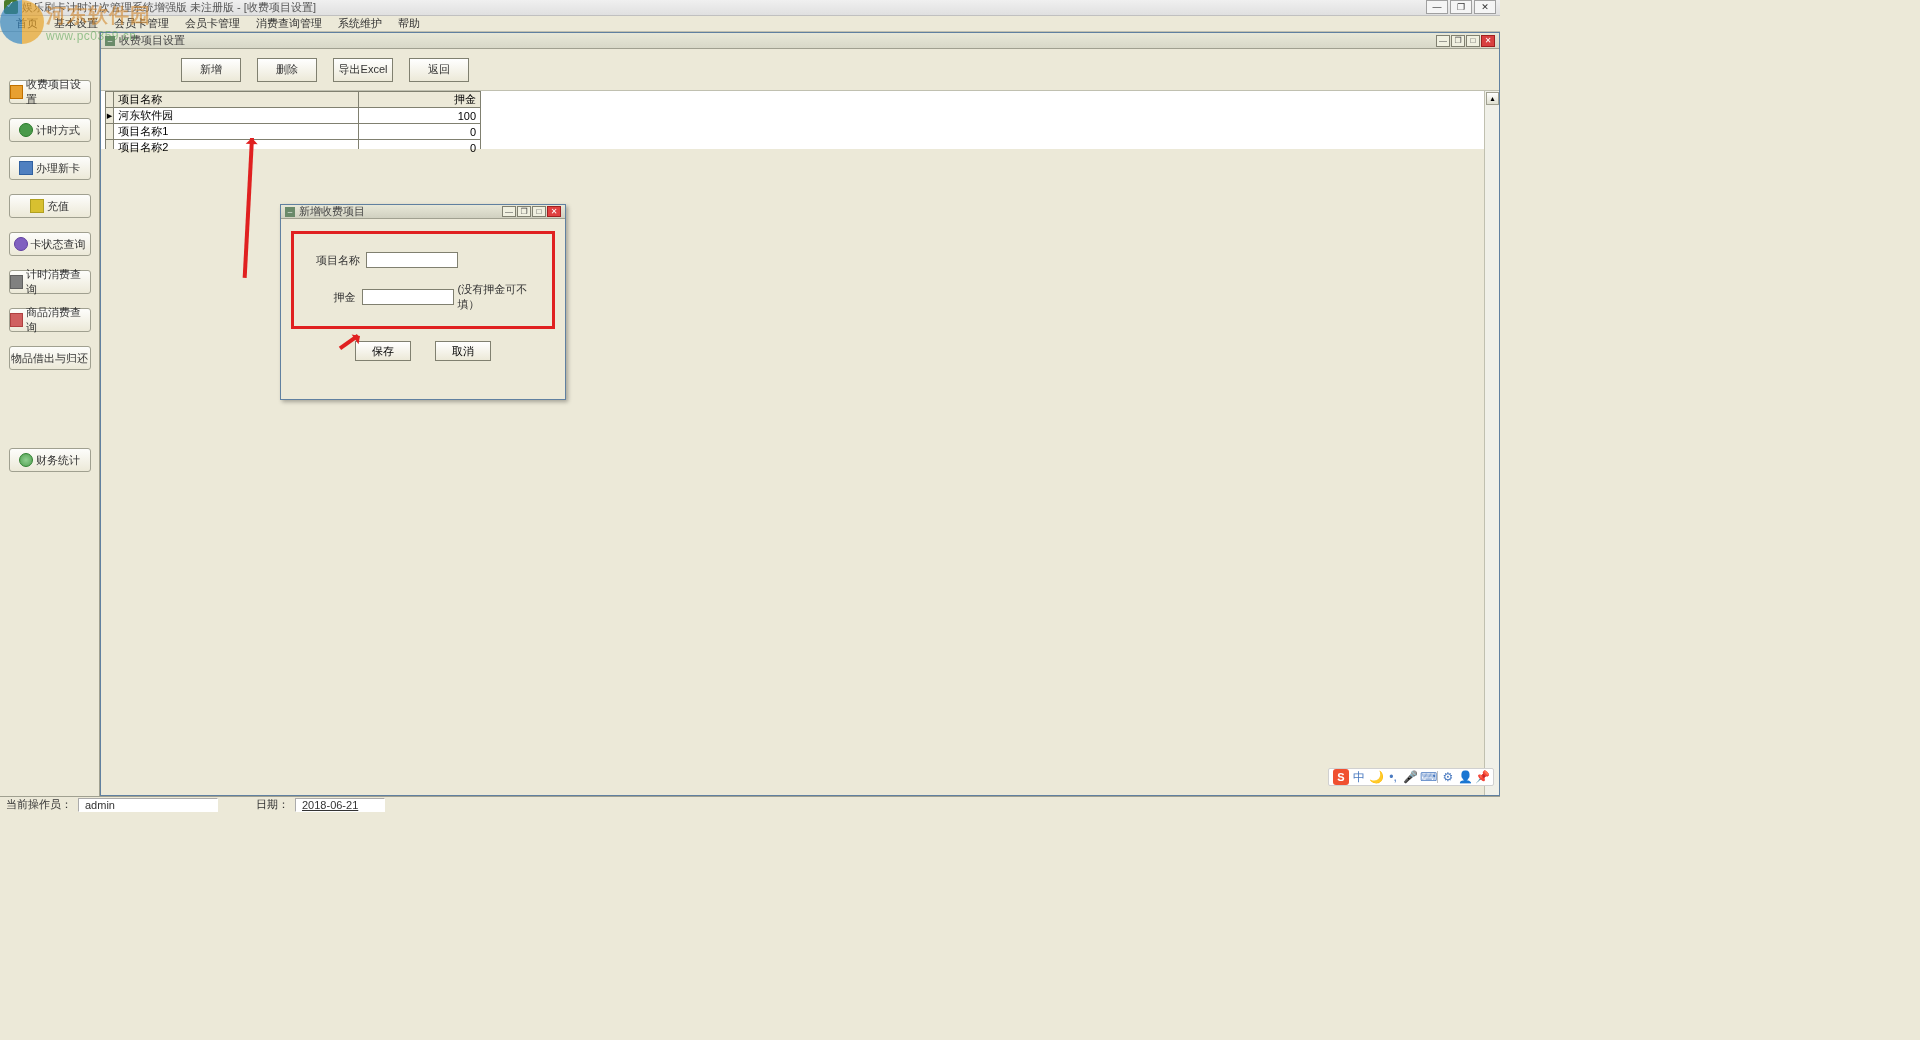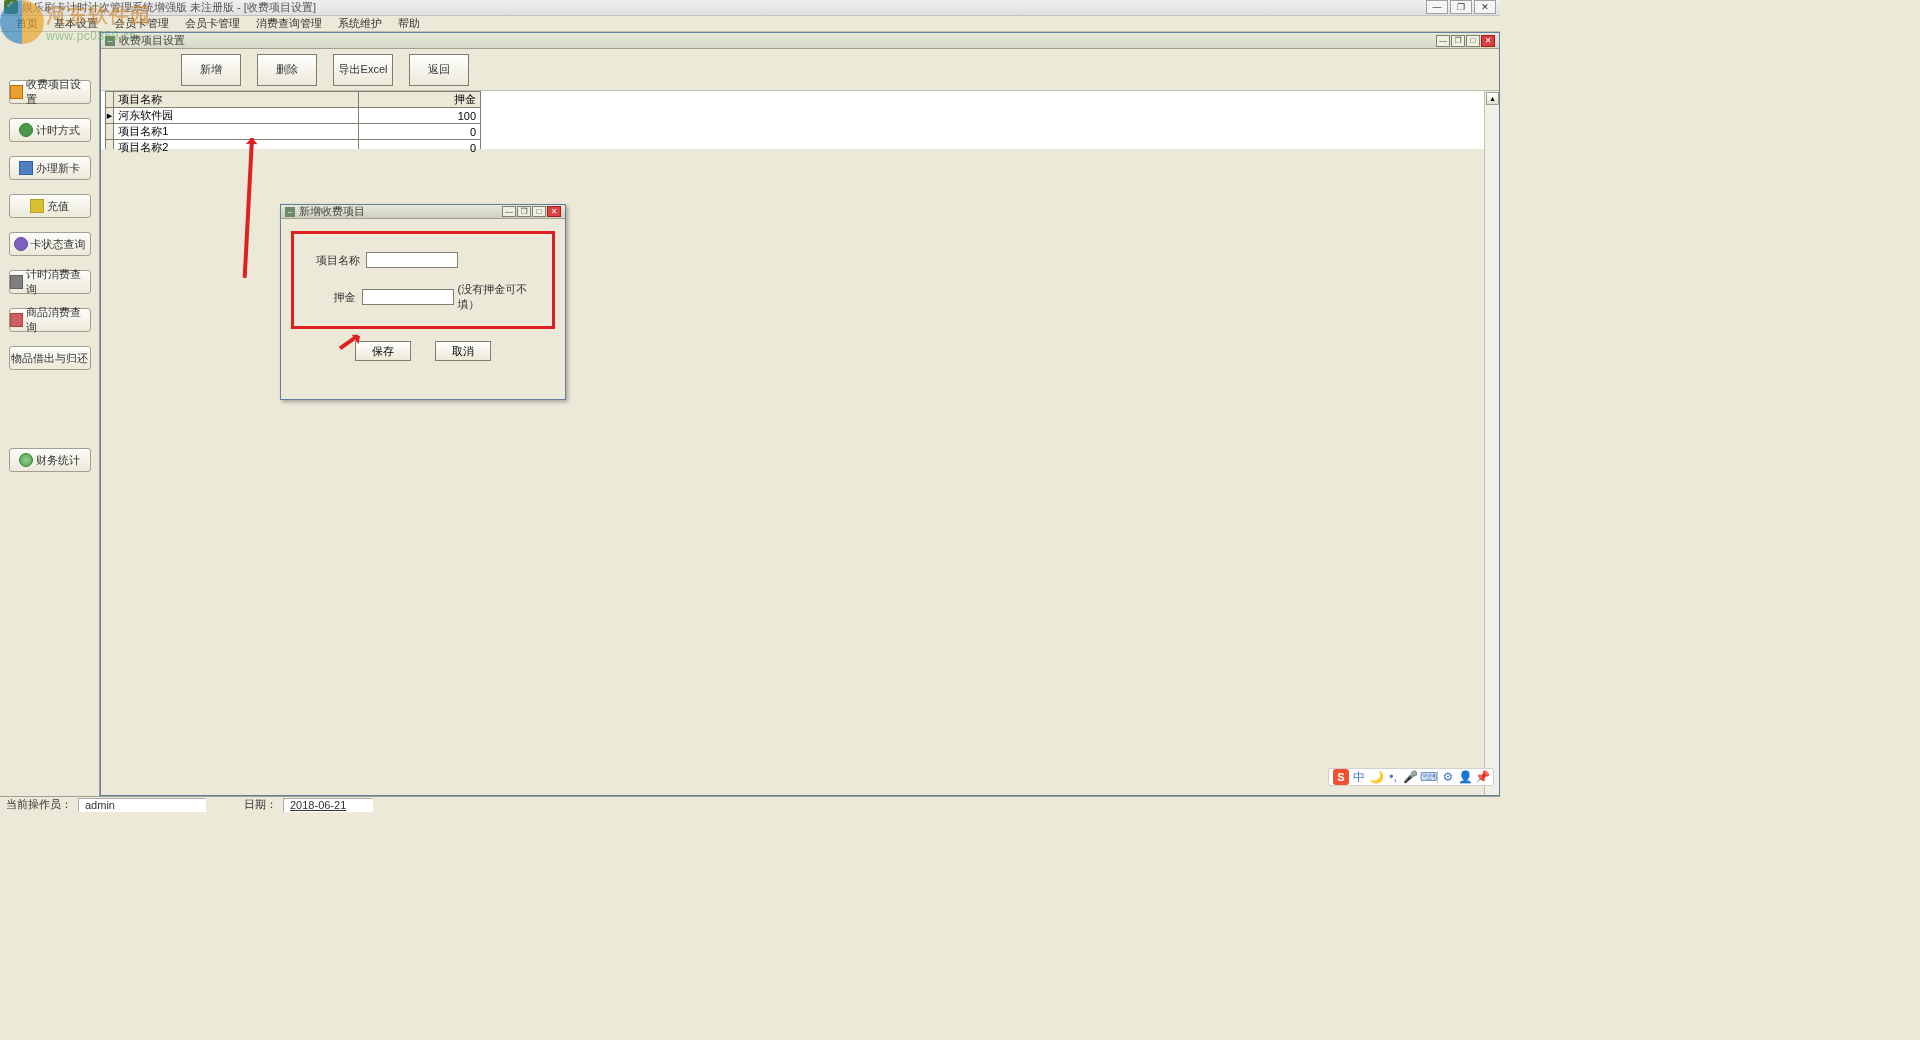--- a/index.html
+++ b/index.html
@@ -38,21 +38,21 @@
 
     
     .mdi-window { position: absolute; left: 0; top: 0; right: 0; bottom: 0; border: 1px solid #6080a0; background: #fff; }
     .mdi-titlebar { height: 16px; background: linear-gradient(#e8e8d8,#d8d8c8); display: flex; align-items: center; padding: 0 4px; font-size: 11px; color: #444; border-bottom: 1px solid #a0a090; }
     .mdi-titlebar .spacer { flex: 1; }
     .mdi-btn { width: 14px; height: 12px; margin-left: 1px; border: 1px solid #808070; background: #f0f0e0; font-size: 8px; line-height: 10px; text-align: center; }
     .mdi-btn.close { background: #d84040; color: #fff; border-color: #a02020; }
 
     
     .toolbar-row { height: 42px; background: #ece9d8; border-bottom: 1px solid #c0c0b0; display: flex; align-items: center; padding-left: 80px; gap: 16px; }
-    .tb-btn { width: 60px; height: 32px; background: linear-gradient(#fff,#ece9d8); border: 1px solid #808070; font-size: 11px; color: #333; cursor: pointer; }
+    .tb-btn { width: 60px; height: 24px; background: linear-gradient(#fff,#ece9d8); border: 1px solid #808070; font-size: 11px; color: #333; cursor: pointer; }
 
     
     .grid-wrap { height: 58px; }
     .grid { width: 376px; border-collapse: collapse; margin-left: 4px; }
     .grid th, .grid td { border: 1px solid #808070; font-size: 11px; height: 13px; padding: 0 4px; background: #fff; }
     .grid th { background: #ece9d8; font-weight: normal; text-align: center; }
     .grid .row-indicator { width: 8px; background: #ece9d8; text-align: center; padding: 0; }
     .grid .col-name { width: 240px; text-align: left; }
     .grid .col-deposit { width: 120px; text-align: right; }
 
@@ -95,21 +95,21 @@
     
     .ime-bar { position: absolute; right: 6px; bottom: 26px; height: 18px; display: flex; align-items: center; gap: 3px; background: #fff; border: 1px solid #d0d0d0; padding: 0 4px; border-radius: 2px; }
     .ime-bar .ime-logo { width: 16px; height: 16px; background: #f05030; border-radius: 3px; color: #fff; font-size: 11px; font-weight: bold; text-align: center; line-height: 16px; }
     .ime-bar .ime-item { font-size: 12px; color: #4a7ac0; width: 14px; text-align: center; }
     .ime-bar .ime-divider { width: 1px; height: 12px; background: #c0c0c0; }
 
     
     .statusbar { position: absolute; bottom: 0; left: 0; right: 0; height: 16px; background: #ece9d8; border-top: 1px solid #a0a090; display: flex; align-items: center; font-size: 11px; color: #333; }
     .statusbar .cell { border: 1px inset #fff; height: 14px; line-height: 12px; padding: 0 6px; margin-right: 2px; background: #fff; }
     .statusbar .label { padding: 0 6px; }
-    .statusbar .wide { width: 128px; }
+    .statusbar .wide { width: 140px; }
     .statusbar .wide2 { width: 90px; text-decoration: underline; }
 
     
     .right-scrollbar { position: absolute; right: 0; top: 58px; width: 15px; bottom: 0; background: #f0f0e8; border-left: 1px solid #c0c0b0; }
     .right-scrollbar .thumb-up { width: 13px; height: 13px; margin: 1px; background: linear-gradient(#fff,#e0e0d0); border: 1px solid #a0a090; font-size: 8px; text-align: center; line-height: 11px; }
   </style>
 </head>
 <body>
 
 <div class="main-titlebar">

